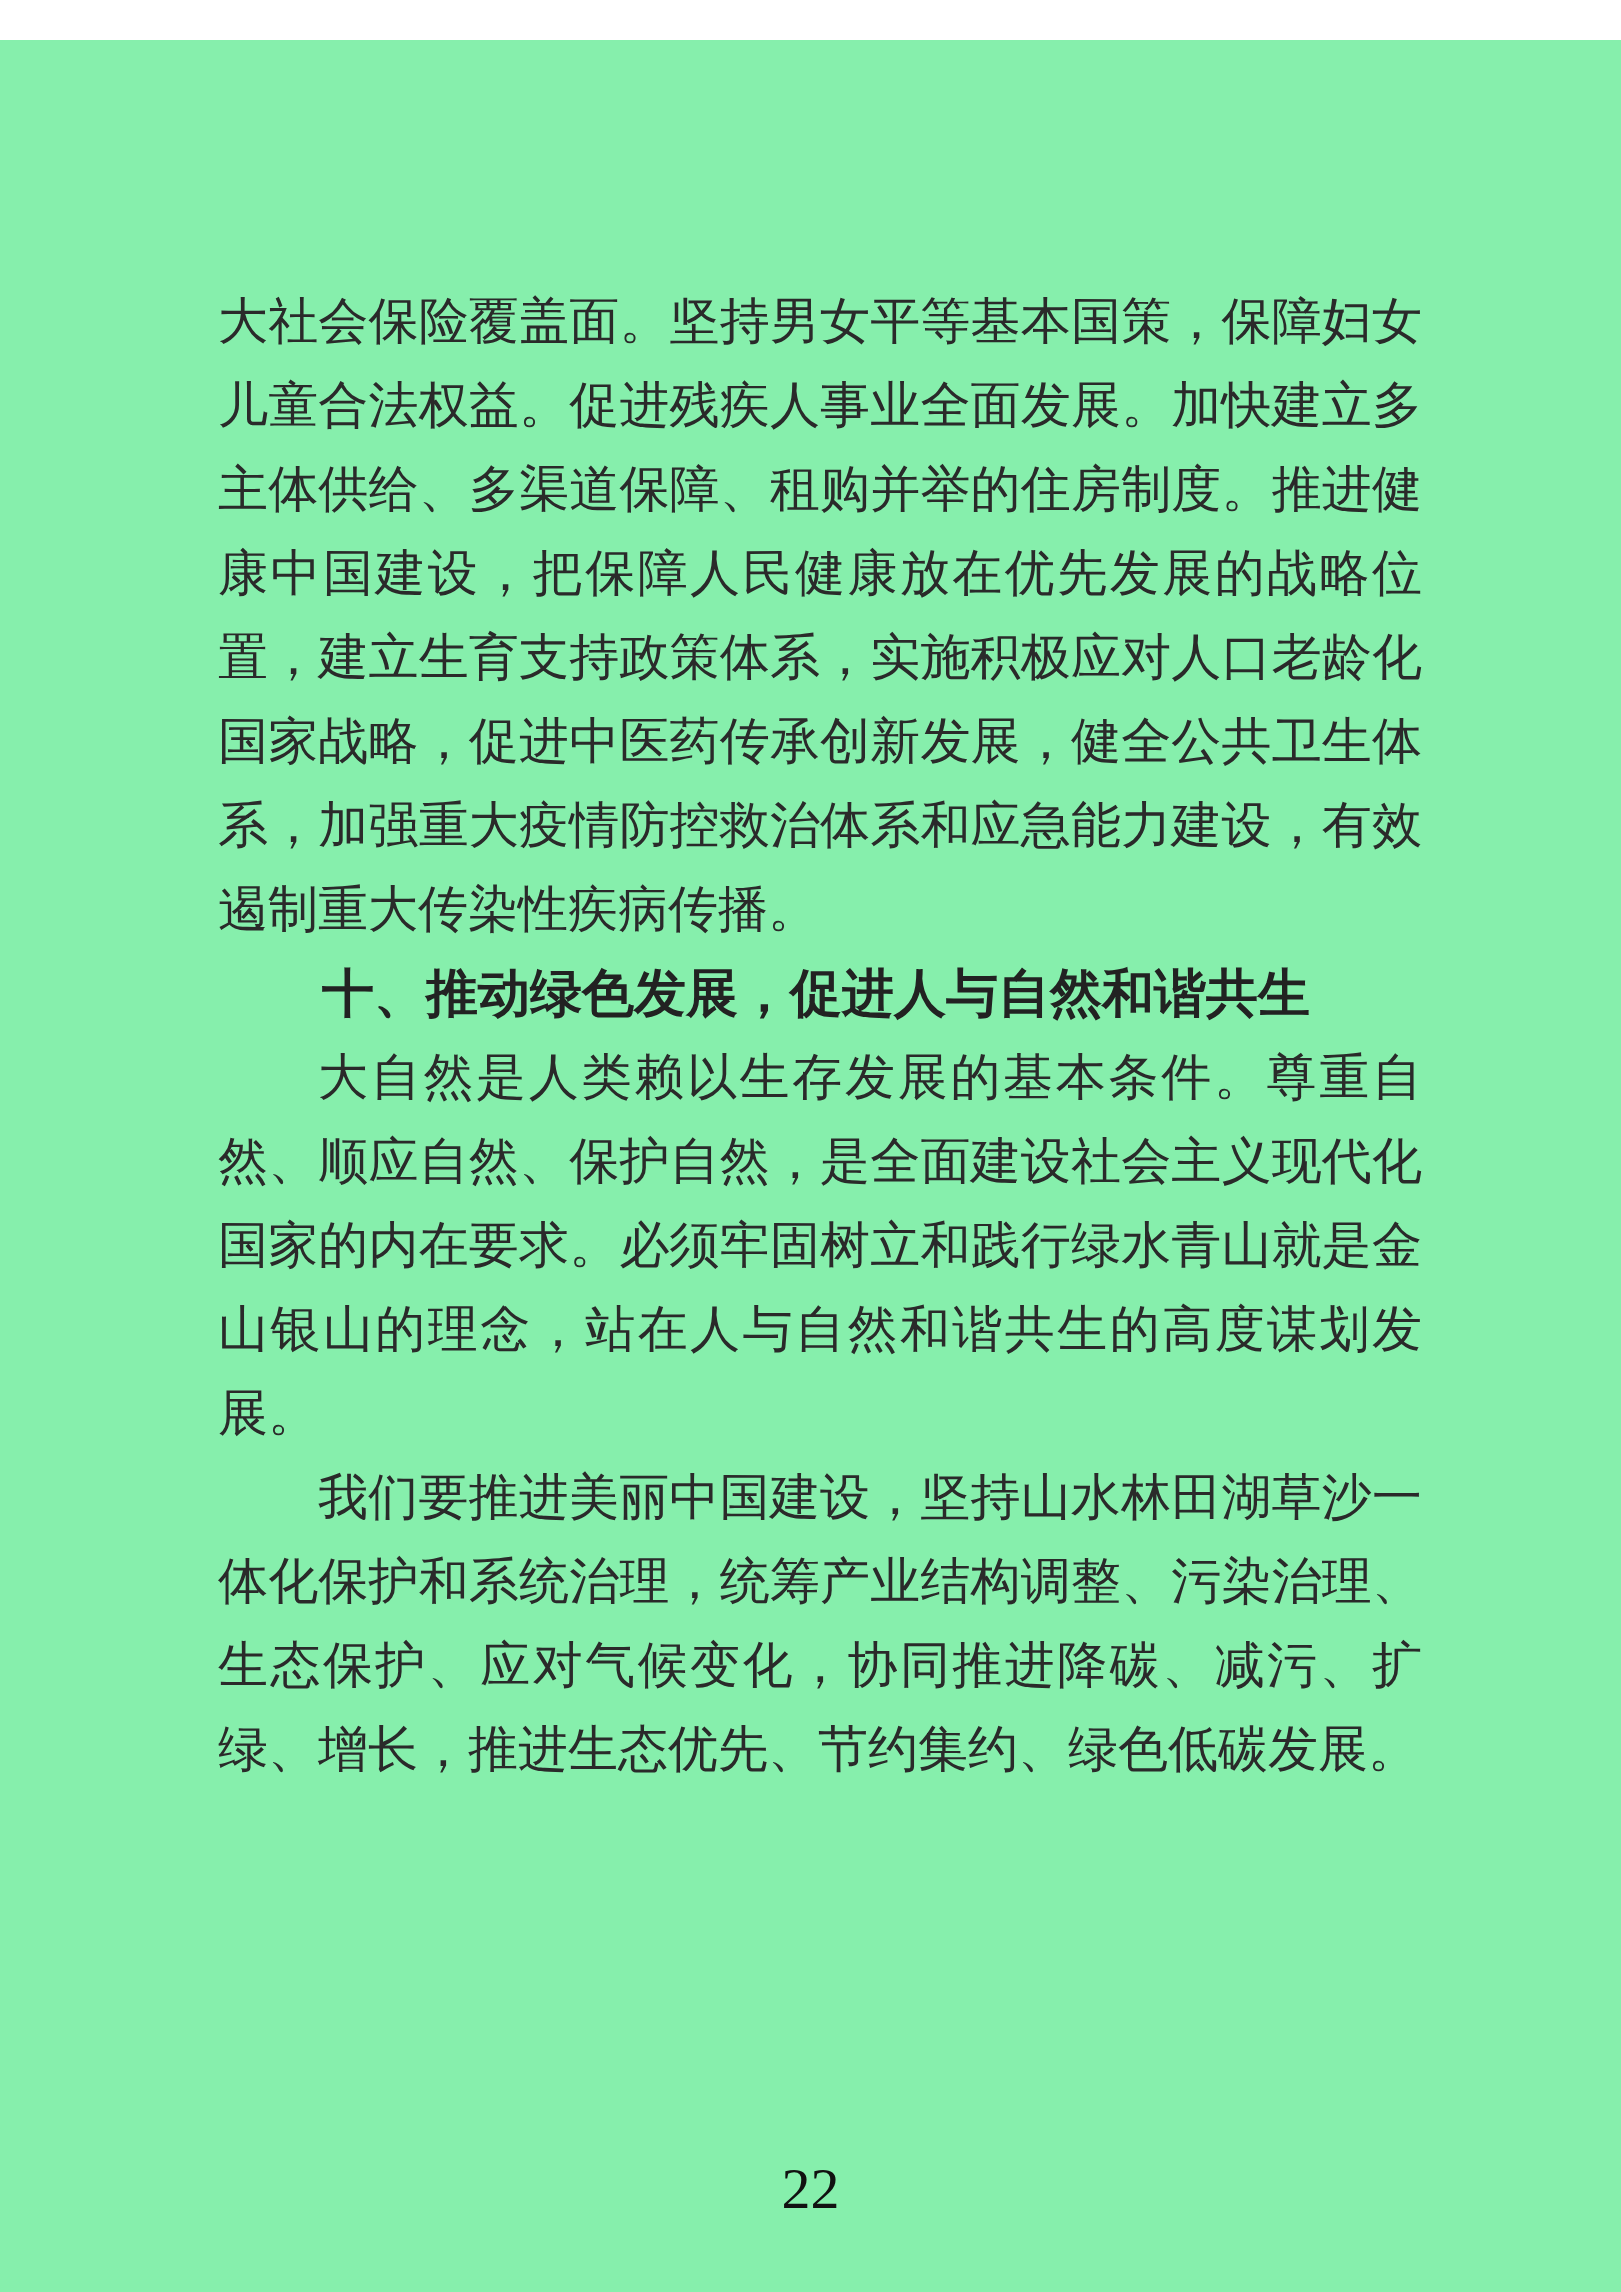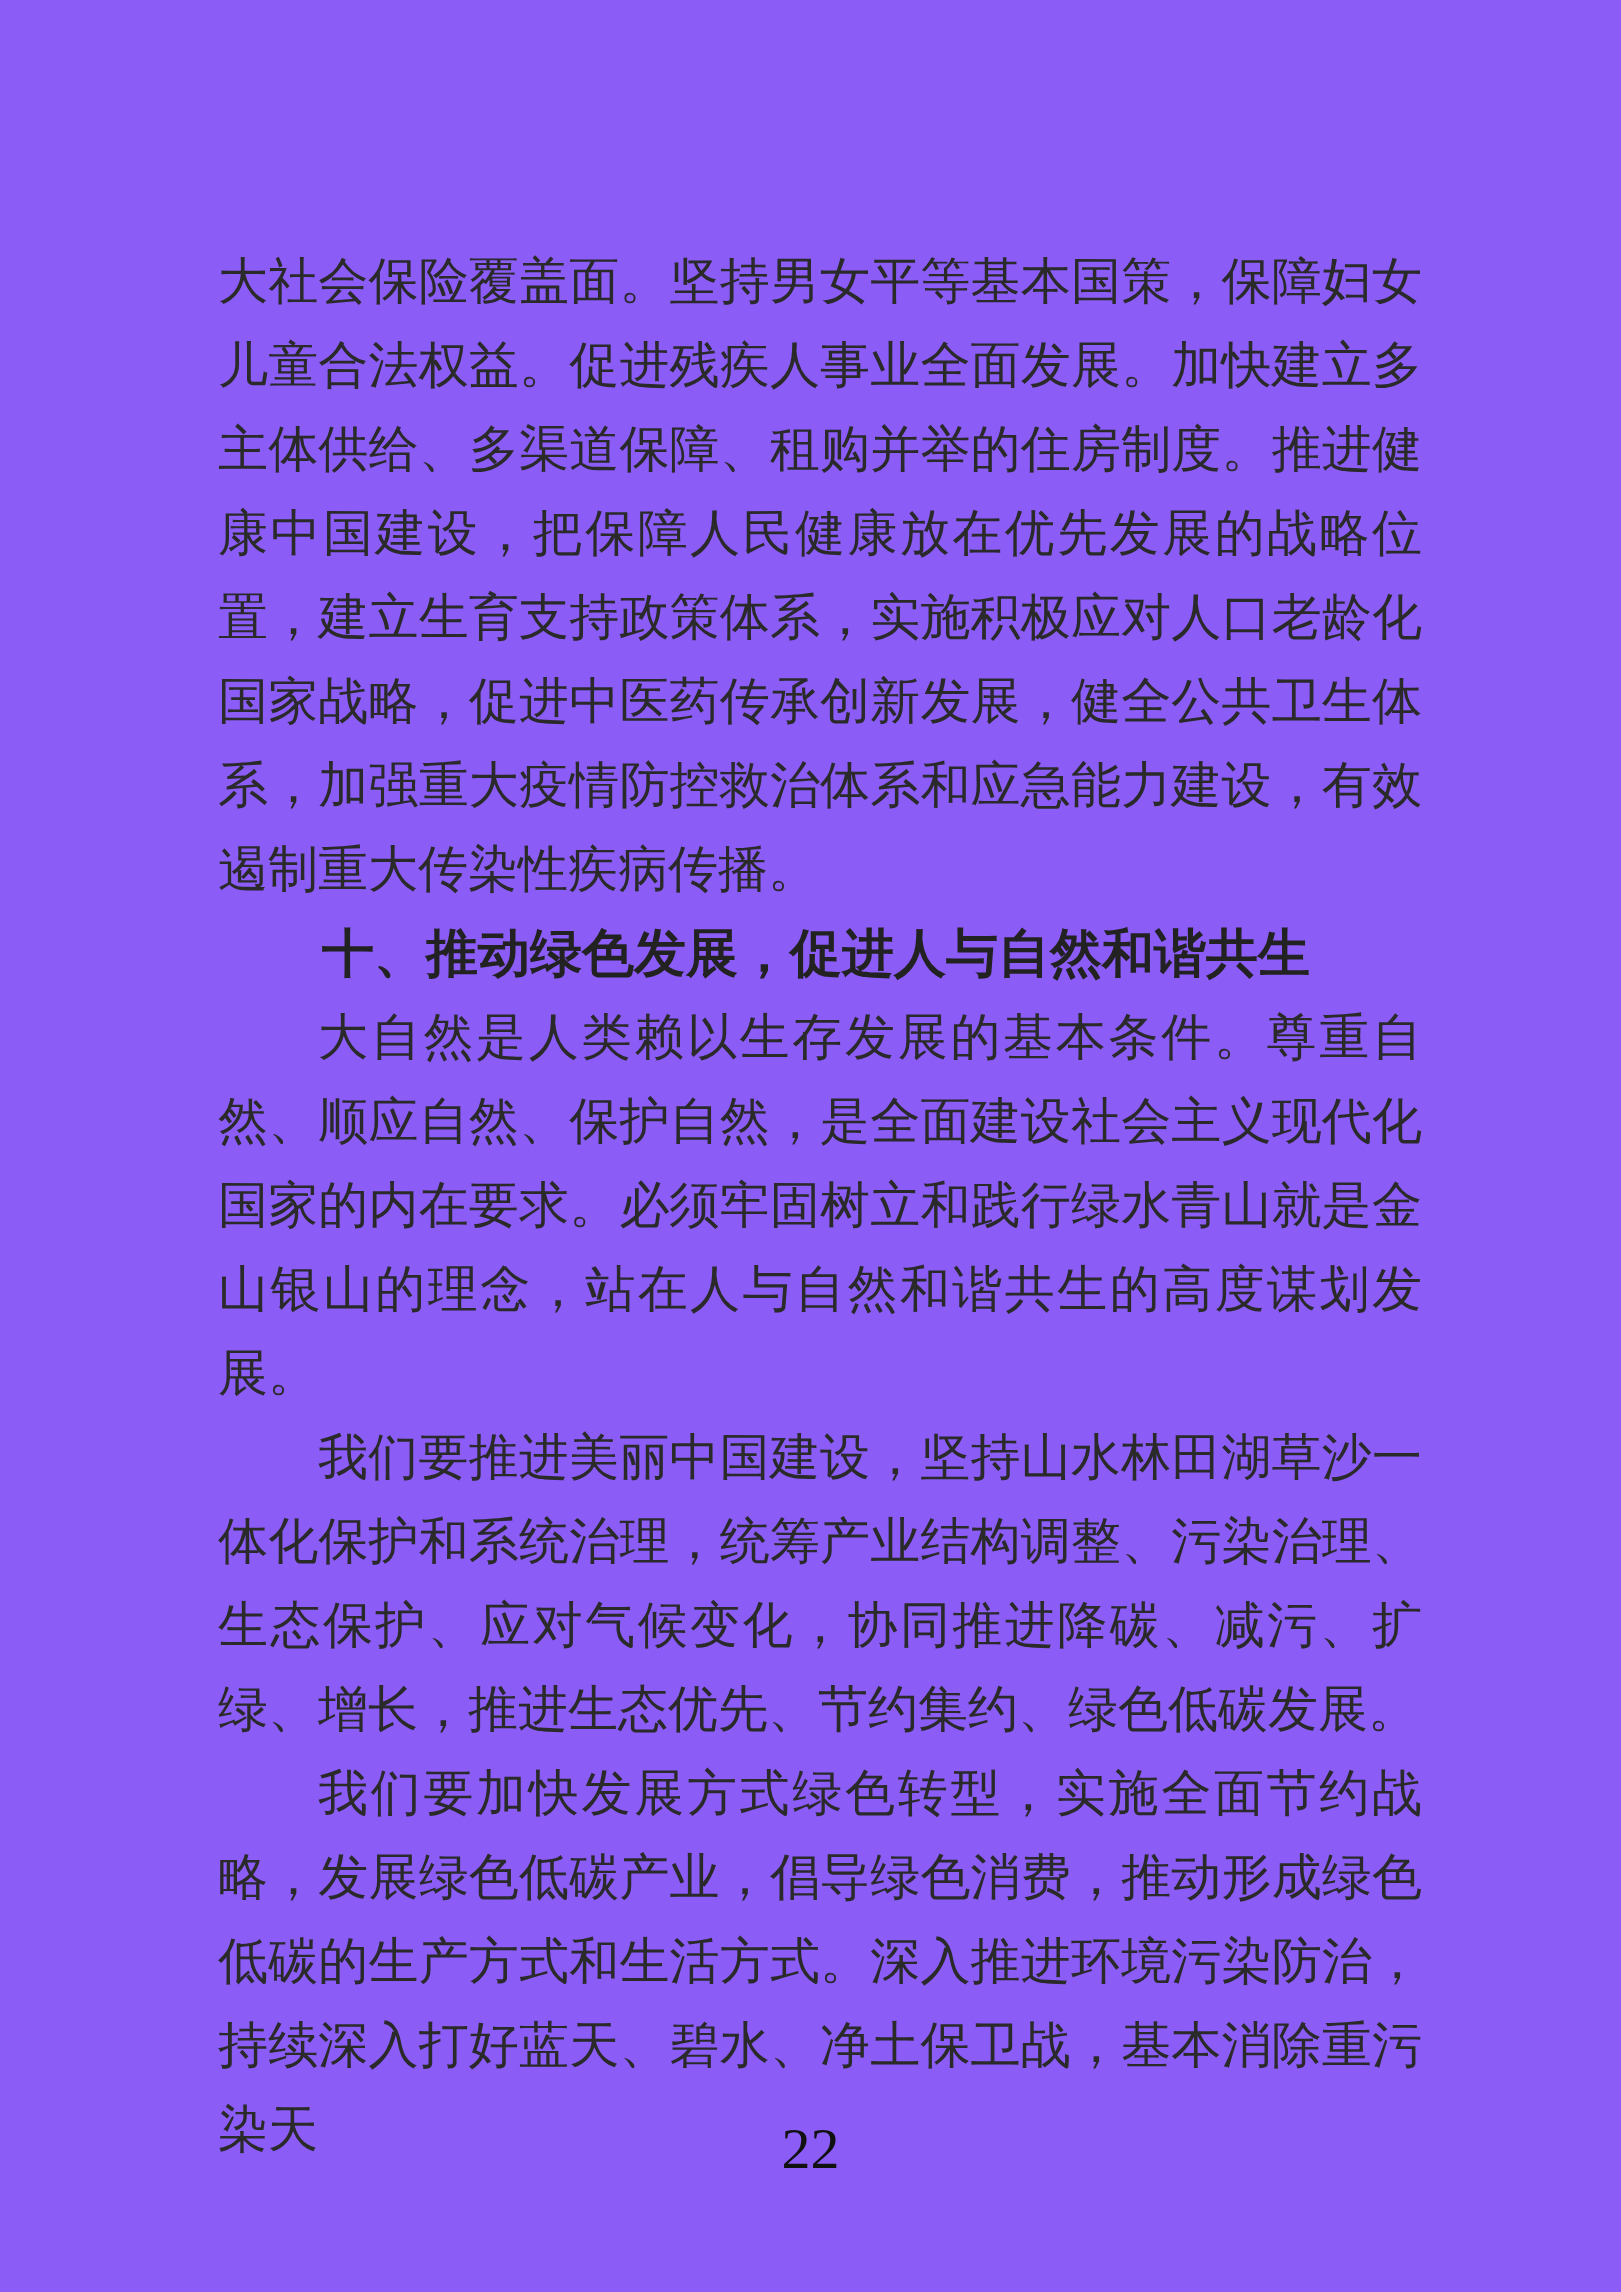--- a/index.html
+++ b/index.html
@@ -11,21 +11,22 @@
   body {
     position: relative;
     width: 1621px;
     height: 2293px;
     overflow: hidden;
     font-family: "Liberation Serif", "DejaVu Serif", serif;
   }
   .page {
     position: absolute;
     inset: 0;
-    background: #8b5cf6;
+    background: #86efac;
+    margin-top: 40px;
   }
   .content {
     position: absolute;
     left: 218px;
     top: 239px;
     width: 1204px;
     color: #2a2a2a;
     font-size: 50px;
     line-height: 84px;
     text-align: justify;
@@ -70,21 +71,20 @@
   <section class="content">
 
     <p class="para">大社会保险覆盖面。坚持男女平等基本国策，保障妇女儿童合法权益。促进残疾人事业全面发展。加快建立多主体供给、多渠道保障、租购并举的住房制度。推进健康中国建设，把保障人民健康放在优先发展的战略位置，建立生育支持政策体系，实施积极应对人口老龄化国家战略，促进中医药传承创新发展，健全公共卫生体系，加强重大疫情防控救治体系和应急能力建设，有效遏制重大传染性疾病传播。</p>
 
     <h2 class="section-heading">十、推动绿色发展，促进人与自然和谐共生</h2>
 
     <p class="para para-indent">大自然是人类赖以生存发展的基本条件。尊重自然、顺应自然、保护自然，是全面建设社会主义现代化国家的内在要求。必须牢固树立和践行绿水青山就是金山银山的理念，站在人与自然和谐共生的高度谋划发展。</p>
 
     <p class="para para-indent">我们要推进美丽中国建设，坚持山水林田湖草沙一体化保护和系统治理，统筹产业结构调整、污染治理、生态保护、应对气候变化，协同推进降碳、减污、扩绿、增长，推进生态优先、节约集约、绿色低碳发展。</p>
 
-    <p class="para para-indent">我们要加快发展方式绿色转型，实施全面节约战略，发展绿色低碳产业，倡导绿色消费，推动形成绿色低碳的生产方式和生活方式。深入推进环境污染防治，持续深入打好蓝天、碧水、净土保卫战，基本消除重污染天</p>
 
   </section>
 
   <footer class="page-footer">
     <span class="page-number">22</span>
   </footer>
 
 </main>
 
 

